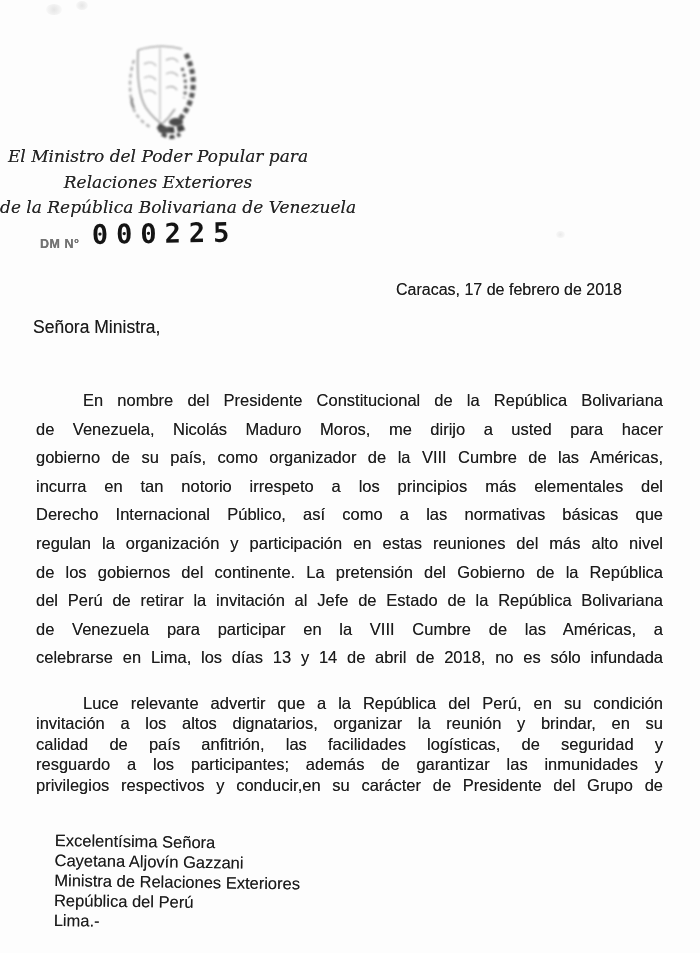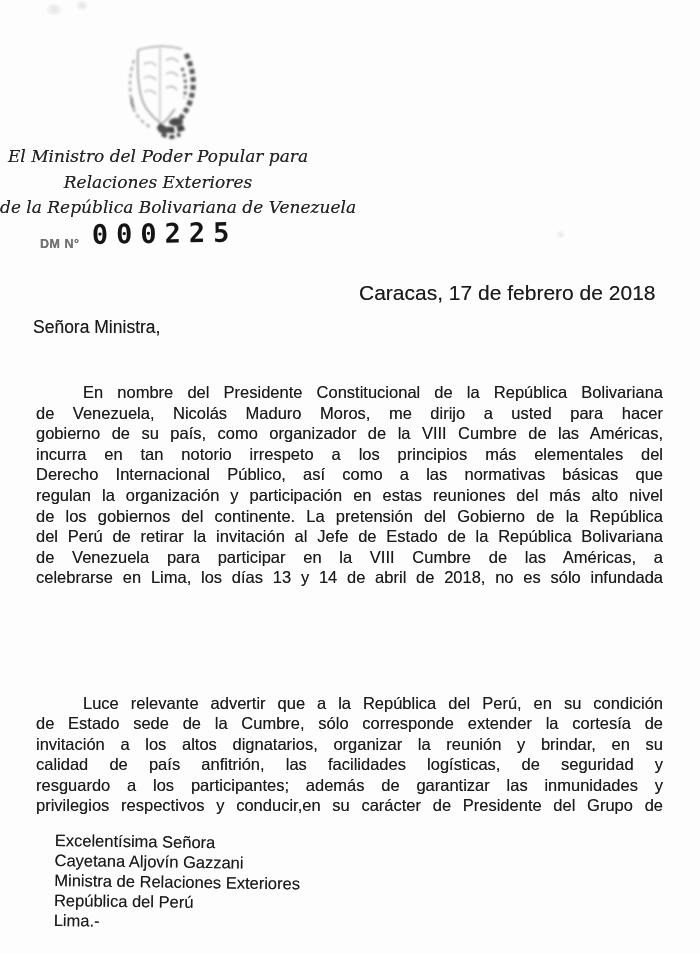--- a/index.html
+++ b/index.html
@@ -20,28 +20,28 @@
     font-size:17px; line-height:25.5px; text-align:center;
     color:#242424; white-space:nowrap;
   }
   .stamp-label { position:absolute; left:40px; top:237px;
     font-size:12.5px; font-weight:bold; letter-spacing:.5px; color:#737373; }
   .stamp-number { position:absolute; left:92px; top:219px;
     font-family:"DejaVu Sans Mono", monospace; font-weight:bold;
     font-size:27px; letter-spacing:8px; color:#141414;
     transform:rotate(-1deg); transform-origin:left bottom; }
 
-  .date-line { position:absolute; left:359px; top:281px; font-size:21px; }
+  .date-line { position:absolute; left:396px; top:281px; font-size:16px; }
   .salutation { position:absolute; left:33px; top:317px; font-size:17.5px;text-align:center; }
 
   
   .para { position:absolute; left:36px; width:627px; font-size:16.5px; }
   .para-1 { top:382px; }
   .para-2 { top:659px;margin-top:34px; }
-  .para-1 .ln { line-height:20.6px; }
+  .para-1 .ln { line-height:20.6px;margin-top:8px; }
   .para-2 .ln { line-height:20.4px; }
   .plines .ln { text-align:justify; text-align-last:justify; }
   .indent .ln:first-child { text-indent:47px; }
   .plast { line-height:20.6px; text-align:left; }
 
   .addressee { position:absolute; left:55px; top:830px;
     font-size:16.5px; line-height:20px;
     transform:rotate(.8deg); transform-origin:left top; }
 
   .speck { position:absolute; border-radius:50%;
@@ -98,21 +98,20 @@
         <div class="ln">de los gobiernos del continente. La pretensión del Gobierno de la República</div>
         <div class="ln">del Perú de retirar la invitación al Jefe de Estado de la República Bolivariana</div>
         <div class="ln">de Venezuela para participar en la VIII Cumbre de las Américas, a</div>
         <div class="ln">celebrarse en Lima, los días 13 y 14 de abril de 2018, no es sólo infundada</div>
       </div>
   </div>
 
   <div class="para para-2 scan">
     <div class="plines indent">
         <div class="ln">Luce relevante advertir que a la República del Perú, en su condición</div>
-        <div class="ln">de Estado sede de la Cumbre, sólo corresponde extender la cortesía de</div>
         <div class="ln">invitación a los altos dignatarios, organizar la reunión y brindar, en su</div>
         <div class="ln">calidad de país anfitrión, las facilidades logísticas, de seguridad y</div>
         <div class="ln">resguardo a los participantes; además de garantizar las inmunidades y</div>
         <div class="ln">privilegios respectivos y conducir,en su carácter de Presidente del Grupo de</div>
       </div>
     <div class="plast"></div>
   </div>
 
   <div class="addressee scan">
       <div class="ln">Excelentísima Señora</div>

